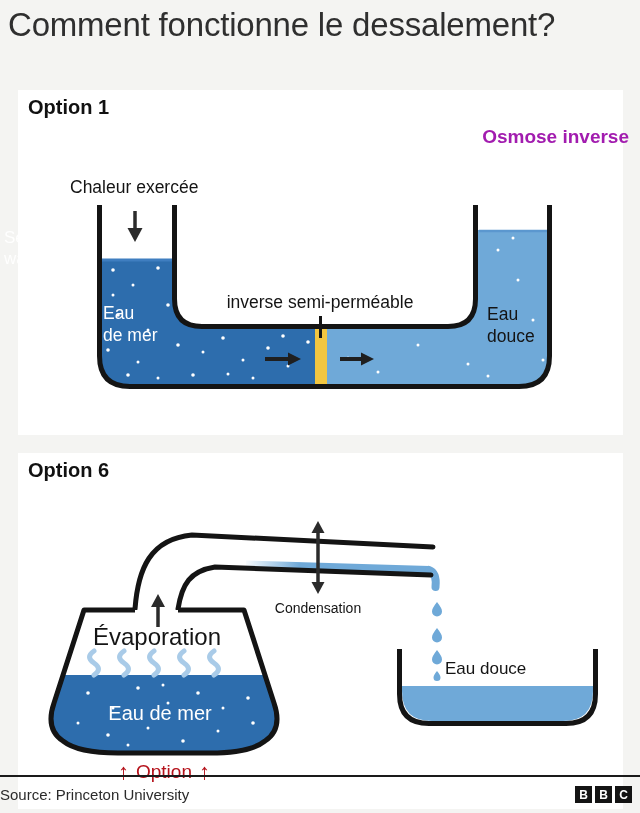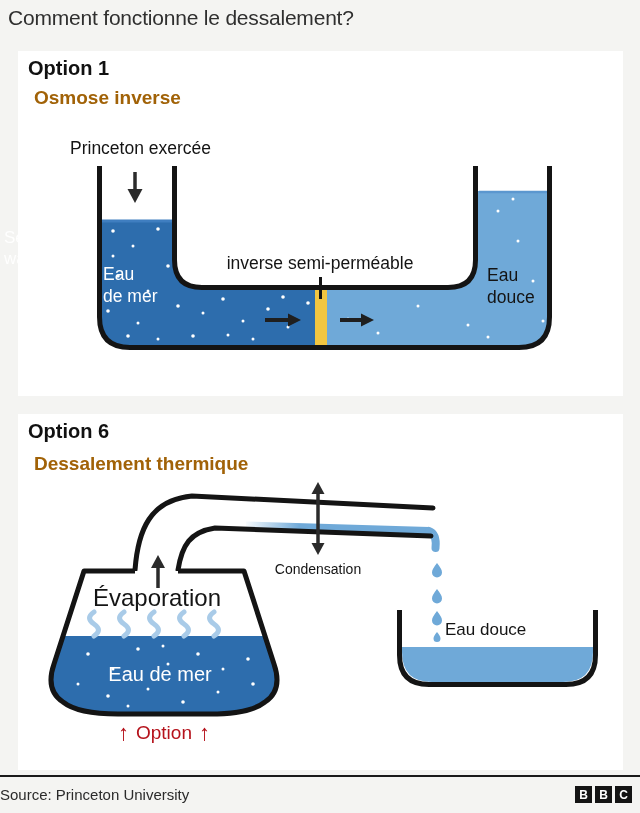--- a/index.html
+++ b/index.html
@@ -5,32 +5,32 @@
   html,body{margin:0;padding:0;}
   body{
     width:640px;height:813px;position:relative;overflow:hidden;
     background:#f4f4f2;
     font-family:"Liberation Sans","DejaVu Sans",sans-serif;
     color:#141414;
   }
   .abs{position:absolute;}
   #title{
     left:8px;top:6px;width:620px;
-    font-size:21px;font-weight:400;color:#2f2f2f;letter-spacing:-0.2px;
-  }
-  .panel{background:#ffffff;position:absolute;left:18px;width:605px;}
+    font-size:33px;font-weight:400;color:#2f2f2f;letter-spacing:-0.2px;
+  }
+  .panel{background:#ffffff;position:absolute;left:18px;width:605px;margin-top:39px;}
   #panel1{top:51px;height:345px;}
   #panel2{top:414px;height:356px;}
   .option-label{
     position:absolute;left:10px;top:6px;
     font-size:20px;font-weight:700;color:#111;
   }
   .panel-heading{
-    position:absolute;left:16px;top:36px;width:605px;text-align:left;
-    font-size:19px;font-weight:700;color:#a16207;
+    position:absolute;left:6px;top:36px;width:605px;text-align:right;
+    font-size:19px;font-weight:700;color:#a21caf;
   }
   #panel2 .panel-heading{top:39px;}
   .diagram-label{font-size:17.5px;color:#141414;line-height:21px;}
   #pression-label{left:52px;top:87px;}
   #membrane-label{left:157px;top:202px;width:290px;text-align:center;}
   #eau-de-mer-label1{left:85px;top:212px;color:#ffffff;line-height:22px;}
   #eau-douce-label1{left:469px;top:213px;line-height:22px;}
   #evaporation-label{left:59px;top:173px;width:160px;text-align:center;font-size:24px;}
   #condensation-label{left:220px;top:145px;width:160px;text-align:center;font-size:14px;}
   #eau-de-mer-label2{left:62px;top:250px;width:160px;text-align:center;color:#fff;font-size:20px;}
@@ -132,21 +132,21 @@
     <g fill="#1f1f1f" stroke="#1f1f1f">
       <line x1="322" y1="269" x2="344" y2="269" stroke-width="4"></line>
       <polygon points="343,262.5 343,275.5 356,269" stroke="none"></polygon>
     </g>
 
     <line x1="302.5" y1="226" x2="302.5" y2="248" stroke="#141414" stroke-width="3"></line>
   </svg>
 
   <div class="option-label">Option 1</div>
   <div class="panel-heading">Osmose inverse</div>
-  <div class="abs diagram-label" id="pression-label">Princeton exercée</div>
+  <div class="abs diagram-label" id="pression-label">Chaleur exercée</div>
   <div class="abs diagram-label" id="membrane-label">inverse semi-perméable</div>
   <div class="abs diagram-label" id="eau-de-mer-label1">
     <div>Eau</div>
     <div>de mer</div>
   </div>
   <div class="abs diagram-label" id="eau-douce-label1">
     <div>Eau</div>
     <div>douce</div>
   </div>
 </div>
@@ -223,21 +223,20 @@
       <path d="M 419,175 c 3,4 5,6.5 5,9.5 a 5,5 0 1 1 -10,0 c 0,-3 2,-5.5 5,-9.5 Z"></path>
       <path d="M 419,197 c 3,4 5,6.5 5,9.5 a 5,5 0 1 1 -10,0 c 0,-3 2,-5.5 5,-9.5 Z"></path>
       <path d="M 419,218 c 2,2.5 3.5,4.5 3.5,6.5 a 3.5,3.5 0 1 1 -7,0 c 0,-2 1.5,-4 3.5,-6.5 Z"></path>
     </g>
 
     <path d="M 384,233 L 575,233 L 575,238 Q 575,268 545,268 L 414,268 Q 384,268 384,238 Z" fill="#6fa9d8"></path>
     <path d="M 381.5,196 L 381.5,241 Q 381.5,270.5 411,270.5 L 548,270.5 Q 577.5,270.5 577.5,241 L 577.5,196" fill="none" stroke="#141414" stroke-width="5"></path>
   </svg>
 
   <div class="option-label">Option 6</div>
-  <div class="panel-heading">Dessalement thermique</div>
   <div class="abs diagram-label" id="evaporation-label">Évaporation</div>
   <div class="abs diagram-label" id="condensation-label">Condensation</div>
   <div class="abs diagram-label" id="eau-de-mer-label2">Eau de mer</div>
   <div class="abs diagram-label" id="eau-douce-label2">Eau douce</div>
   <div class="abs" id="chaleur-row">
     <span class="heat-arrow">↑</span>
     <span>Option</span>
     <span class="heat-arrow">↑</span>
   </div>
 </div>

